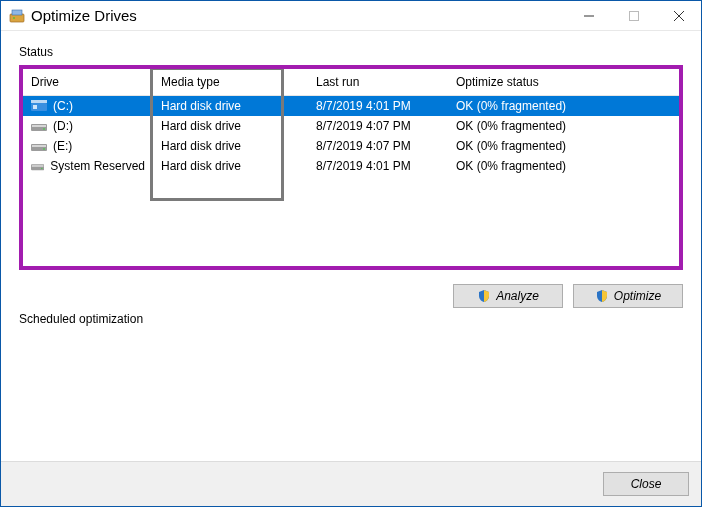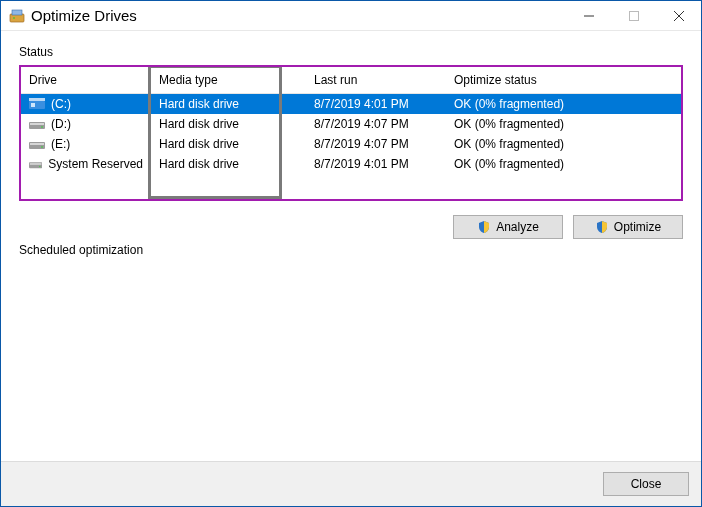--- a/index.html
+++ b/index.html
@@ -7,34 +7,34 @@
   .window { width: 702px; height: 507px; border: 1px solid #0a58a8; display: flex; flex-direction: column; background: #fff; }
   .titlebar { height: 30px; display: flex; align-items: center; padding: 0 0 0 8px; background: #fff; border-bottom: 1px solid #e8e8e8; }
   .titlebar .app-icon { width: 16px; height: 16px; margin-right: 6px; }
   .titlebar .title { font-size: 15px; color: #000; flex: 1; }
   .win-controls { display: flex; height: 100%; }
   .win-btn { width: 45px; display: flex; align-items: center; justify-content: center; font-size: 11px; color: #333; }
   .win-btn svg { display: block; }
   .content { flex: 1; padding: 14px 18px 12px 18px; display: flex; flex-direction: column; font-size: 12px; color: #000; }
   .intro { line-height: 1.35; margin-bottom: 18px; }
   .section-label { font-size: 12px; margin-bottom: 6px; }
-  .status-box { border: 2px solid #a21caf; height: 136px; position: relative; overflow: hidden; }
+  .status-box { border: 4px solid #a21caf; height: 205px; position: relative; overflow: hidden; }
   .table { width: 100%; border-collapse: collapse; font-size: 12px; table-layout: fixed; }
   .table th { text-align: left; font-weight: 400; padding: 6px 8px 6px 8px; background: #fff; border-bottom: 1px solid #e6e6e6; }
   .table td { padding: 3px 8px 3px 8px; white-space: nowrap; }
   .col-drive { width: 130px; }
   .col-media { width: 155px; }
   .col-last { width: 140px; }
   .col-status { }
   .row-selected td { background: #0078d7; color: #fff; }
   .drive-cell { display: flex; align-items: center; gap: 6px; }
   .drive-icon { width: 16px; height: 12px; }
   .highlight-box { position: absolute; border: 3px solid #7a7a7a; pointer-events: none; }
   .btn-row { display: flex; justify-content: flex-end; gap: 10px; margin-top: 14px; }
-  .btn { min-width: 110px; height: 24px; border: 1px solid #adadad; background: #e1e1e1; display: inline-flex; align-items: center; justify-content: center; gap: 5px; font-size: 12px; padding: 0 12px; cursor: pointer; }
+  .btn { min-width: 110px; height: 24px; border: 1px solid #adadad; background: #e1e1e1; display: inline-flex; align-items: center; justify-content: center; gap: 5px; font-size: 12px; padding: 0 12px; cursor: pointer; font-style: italic; }
   .shield { width: 14px; height: 14px; }
   .sched-section { margin-top: 4px; }
   .sched-body { display: flex; justify-content: space-between; align-items: flex-start; margin-top: 8px; }
   .sched-text { padding-left: 18px; line-height: 1.7; }
   .sched-text .on { font-weight: 600; margin-bottom: 2px; }
   .footer { padding: 10px 12px; background: #f0f0f0; display: flex; justify-content: flex-end; border-top: 1px solid #dcdcdc; }
   .footer .btn { min-width: 86px; }
 </style>
 </head>
 <body>

